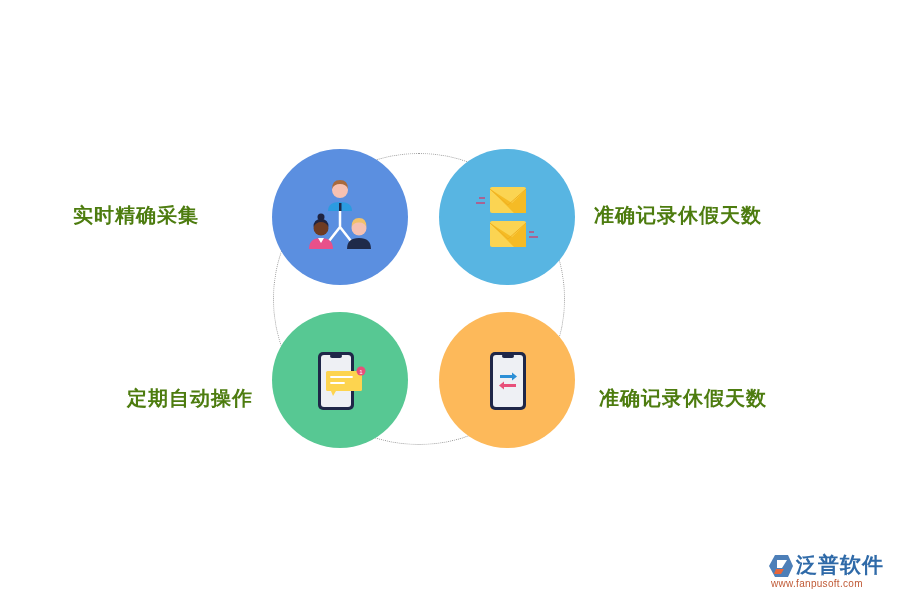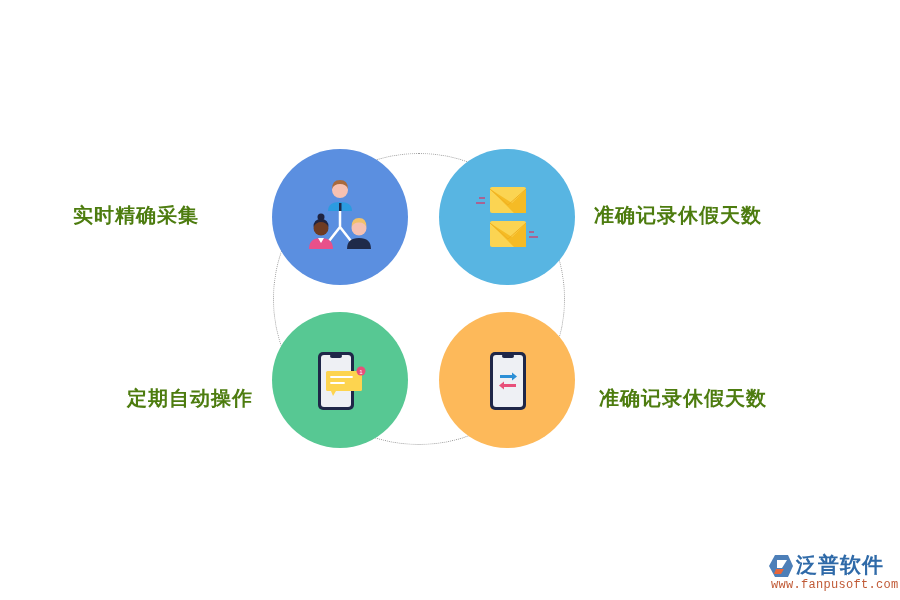--- a/index.html
+++ b/index.html
@@ -23,22 +23,22 @@
   }
   .logo {
     position: absolute; left: 768px; top: 552px; width: 125px; height: 40px;
   }
   .logo-mark { position: absolute; left: 0; top: 2px; width: 26px; height: 24px; }
   .logo-text {
     position: absolute; left: 28px; top: 0px; font-size: 21px; color: #2f6aa8;
     letter-spacing: 1px; line-height: 26px; font-weight: bold;
   }
   .logo-url {
-    position: absolute; left: 3px; top: 26px; font-size: 12px; color: #c05a36;
-    font-family: Liberation Mono, monospace; letter-spacing: 0.3px;
+    position: absolute; left: 3px; top: 26px; font-size: 10px; color: #c05a36;
+    font-family: Liberation Sans, sans-serif; letter-spacing: 0.3px;
   }
 </style>
 </head>
 <body>
 
 <div class="ring"></div>
 
 <div class="node" style="left:272px; top:149px; background:#5b8fe0;">
   <svg viewBox="0 0 136 136">
 

